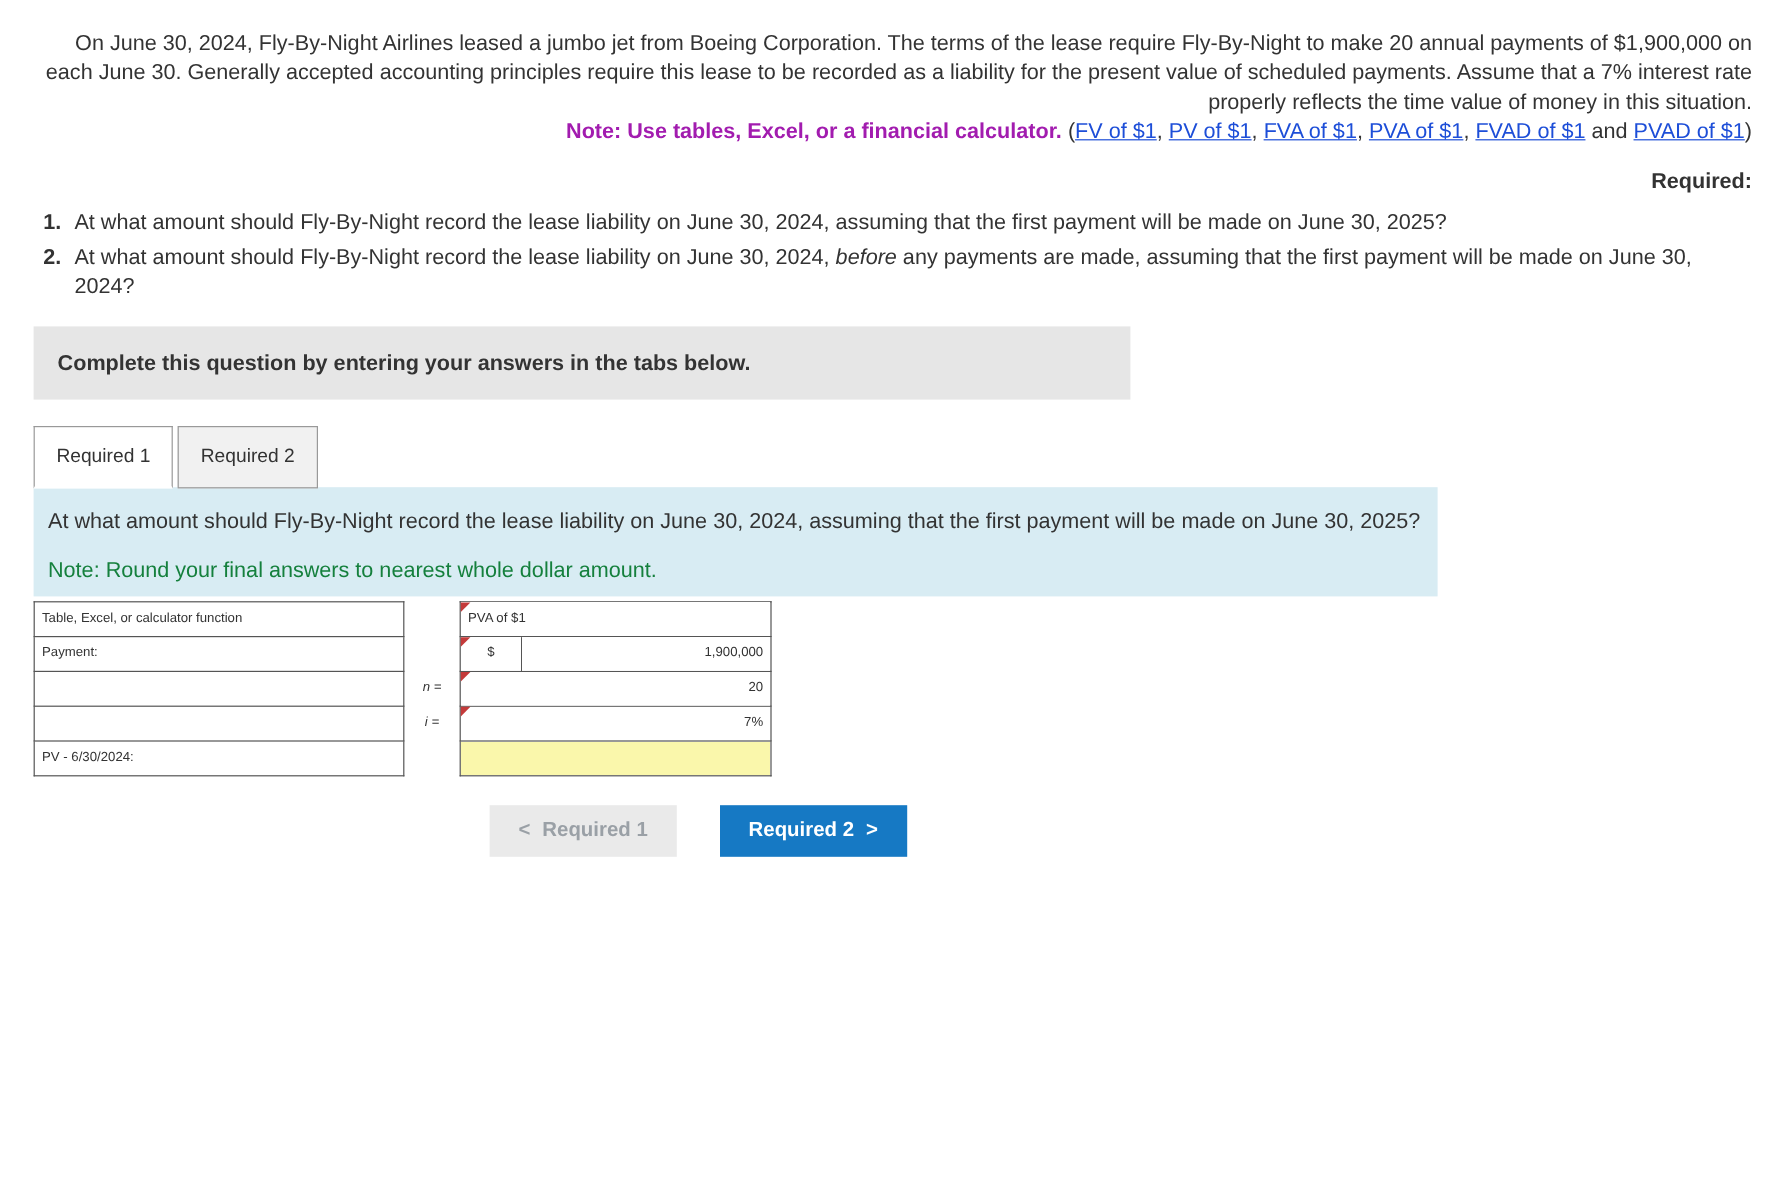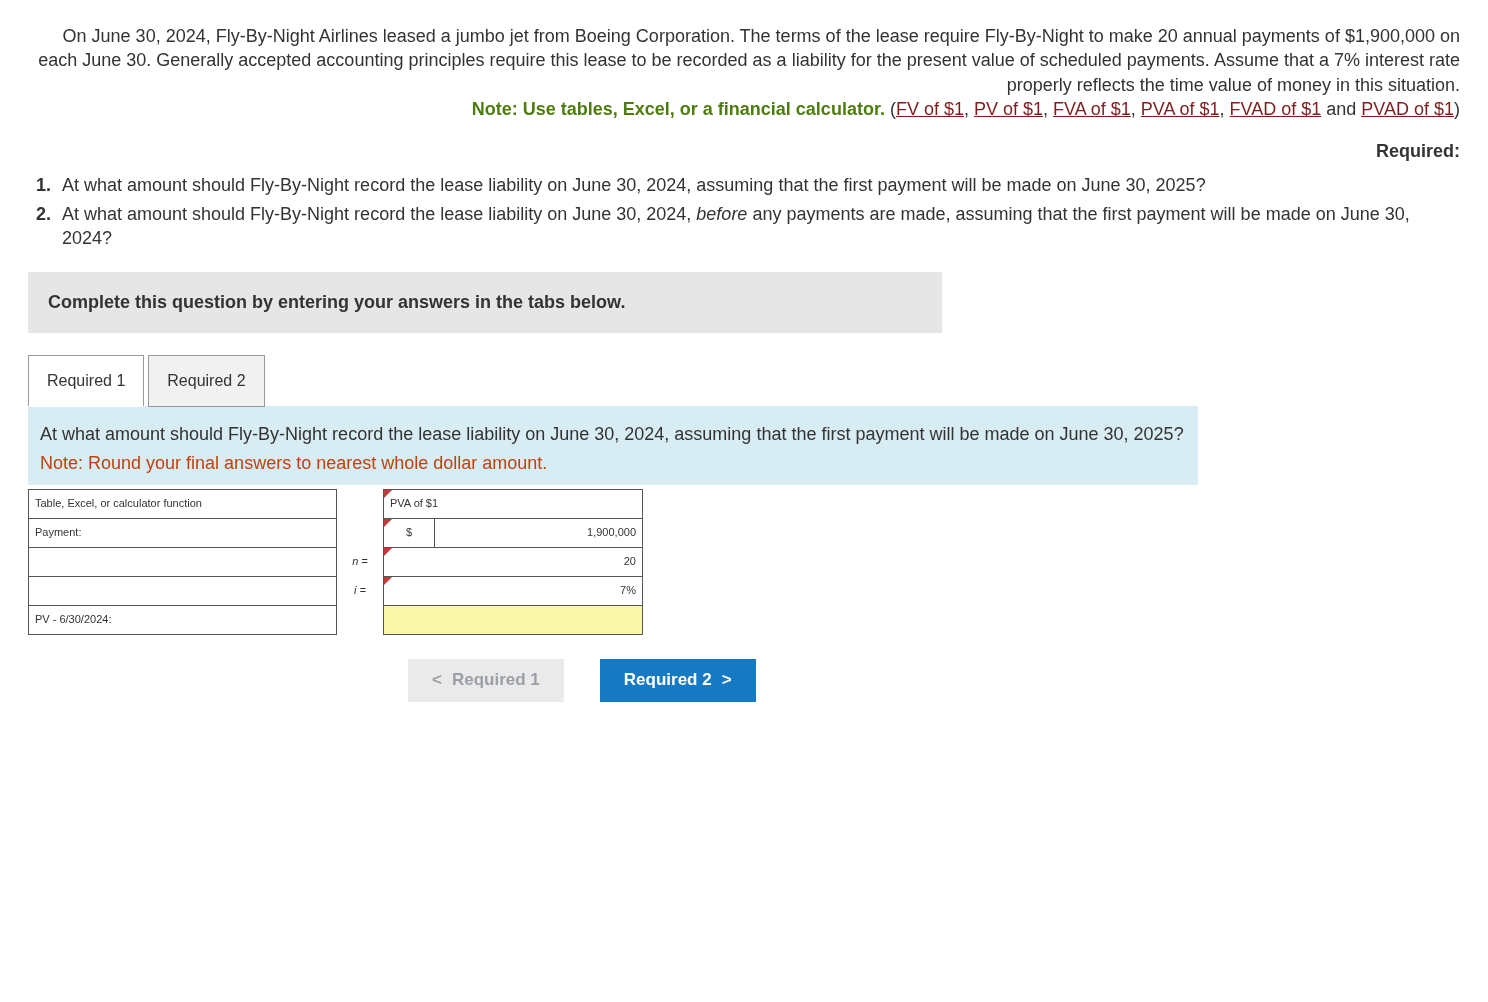--- a/index.html
+++ b/index.html
@@ -9,25 +9,25 @@
     margin: 0;
     padding: 24px 28px;
     background: #fff;
     line-height: 1.35;
   }
   .problem-text {
     margin-bottom: 12px;
     text-align: right;
   }
   .note-red {
-    color: #4d7c0f;
+    color: #a21caf;
     font-weight: bold;
   }
   a.table-link {
-    color: #7f1d1d;
+    color: #1d4ed8;
     text-decoration: underline;
   }
   .required-heading {
     font-weight: bold;
     margin: 18px 0 10px 0;
     text-align: right;
   }
   ol.requirements {
     margin: 0 0 0 28px;
     padding: 0;
@@ -67,22 +67,22 @@
   }
   .question-panel {
     background: #d8ecf3;
     padding: 16px 12px 10px 12px;
     font-size: 18px;
     width: 1170px;
     box-sizing: border-box;
     margin-top: -1px;
   }
   .question-panel .note {
-    color: #c2410c;
-    margin-top: 4px;
+    color: #15803d;
+    margin-top: 16px;
   }
   table.answer-table {
     border-collapse: collapse;
     margin-top: 4px;
     font-size: 11px;
   }
   table.answer-table td {
     border: 1px solid #555;
     height: 26px;
     vertical-align: middle;

